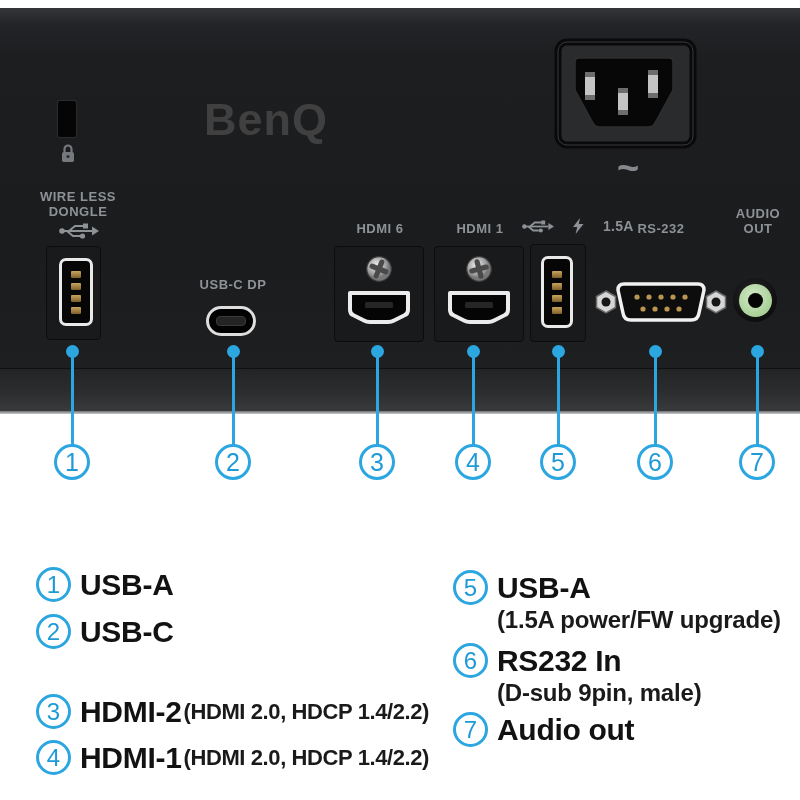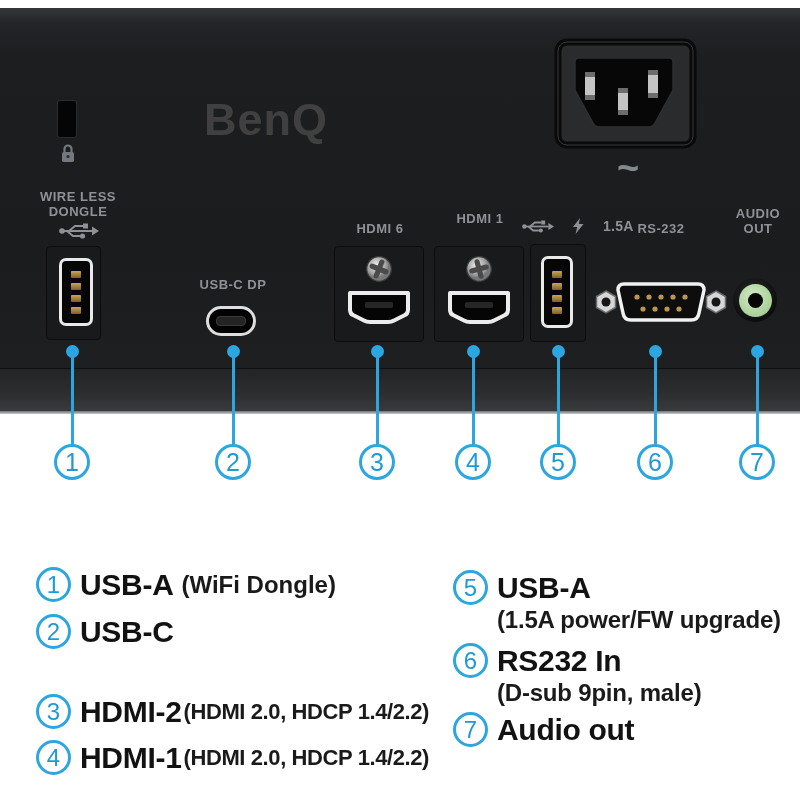--- a/index.html
+++ b/index.html
@@ -144,21 +144,21 @@
     <g fill="#4a4a4a" transform="rotate(22 14 14)">
       <rect x="4" y="11.4" width="20" height="5.2" rx="2.6"></rect>
       <rect x="11.4" y="4" width="5.2" height="20" rx="2.6"></rect>
     </g>
   </svg>
   <svg style="position:absolute;left:343px;top:288px;" width="72" height="44" viewBox="0 0 72 44">
     <path d="M7,5 H65 V22 Q65,26 61,27.5 L51,32.5 Q48.5,34 45,34 H27 Q23.5,34 21,32.5 L11,27.5 Q7,26 7,22 Z" fill="#050506" stroke="#ececec" stroke-width="4" stroke-linejoin="round"></path>
     <rect x="22" y="14" width="28" height="6" rx="1.5" fill="#262627"></rect>
   </svg>
 
-  <div class="plabel" style="left:445px;top:211px;width:70px;text-align:center;">HDMI 1</div>
+  <div class="plabel" style="left:445px;top:221px;width:70px;text-align:center;">HDMI 1</div>
   <div class="recess" style="left:434px;top:246px;width:88px;height:94px;"></div>
   <svg style="position:absolute;left:465px;top:255px;" width="28" height="28" viewBox="0 0 28 28">
     <defs>
         <radialGradient id="scr2" cx="40%" cy="35%">
           <stop offset="0%" stop-color="#f2f2f2"></stop>
           <stop offset="80%" stop-color="#9b9b9b"></stop>
           <stop offset="100%" stop-color="#777"></stop>
         </radialGradient>
       </defs>
     <circle cx="14" cy="14" r="12.3" fill="url(#scr2)" stroke="#3c3c3c" stroke-width="1.2"></circle>
@@ -245,21 +245,20 @@
   <div class="cnum" style="left:215px;">2</div>
   <div class="cnum" style="left:359px;">3</div>
   <div class="cnum" style="left:455px;">4</div>
   <div class="cnum" style="left:540px;">5</div>
   <div class="cnum" style="left:637px;">6</div>
   <div class="cnum" style="left:739px;">7</div>
 
   <div class="lrow" style="left:36px;top:567px;">
     <span class="lg-circle">1</span>
     <span class="lg-name">USB-A</span>
-    <span class="lg-detail inline">(WiFi Dongle)</span>
   </div>
 
   <div class="lrow" style="left:36px;top:614px;">
     <span class="lg-circle">2</span>
     <div>
       <div class="lg-name">USB-C</div>
     </div>
   </div>
 
   <div class="lrow" style="left:36px;top:694px;">

